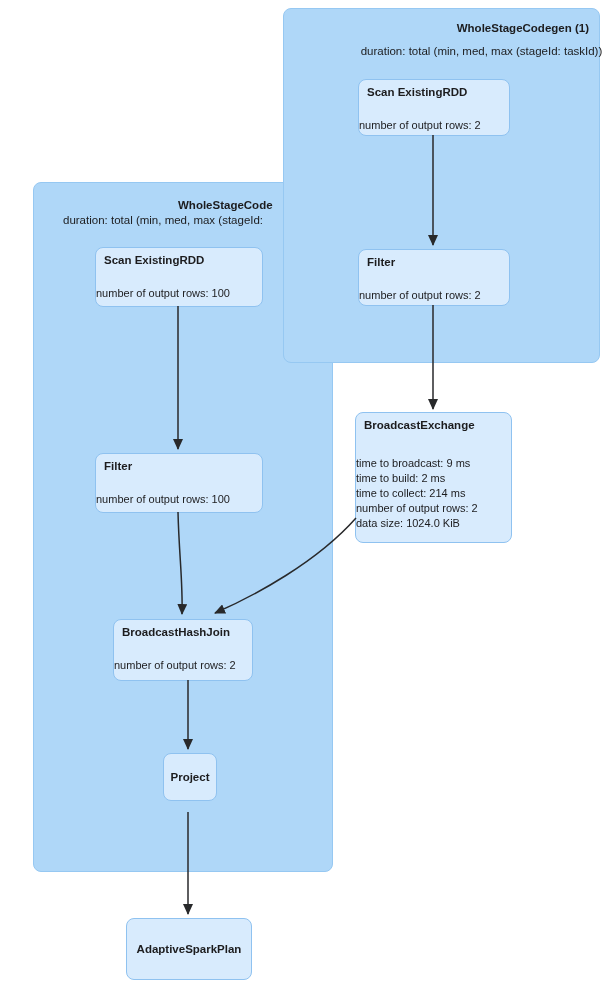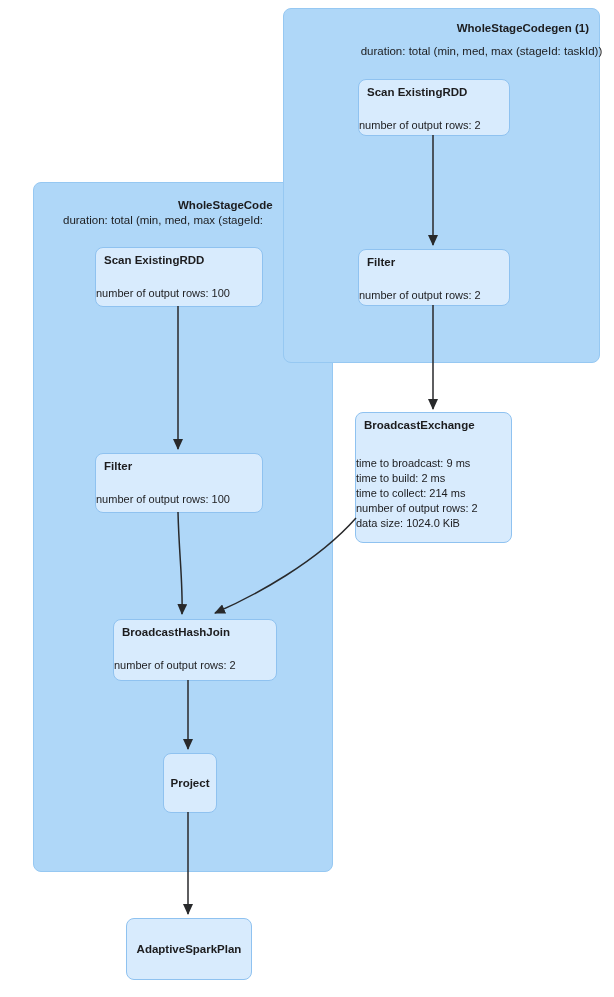--- a/index.html
+++ b/index.html
@@ -76,26 +76,26 @@
     <div class="node" style="left:61px;top:64px;width:168px;height:60px;">
       <div class="node-title">Scan ExistingRDD</div>
       <div class="node-metrics">number of output rows: 100</div>
     </div>
 
     <div class="node" style="left:61px;top:270px;width:168px;height:60px;">
       <div class="node-title">Filter</div>
       <div class="node-metrics">number of output rows: 100</div>
     </div>
 
-    <div class="node" style="left:79px;top:436px;width:164px;height:62px;">
+    <div class="node" style="left:79px;top:436px;width:140px;height:62px;">
       <div class="node-title">BroadcastHashJoin</div>
       <div class="node-metrics">number of output rows: 2</div>
     </div>
 
-    <div class="node label-only" style="left:129px;top:570px;width:54px;height:60px;">
+    <div class="node label-only" style="left:129px;top:570px;width:54px;height:48px;">
       <div class="node-title">Project</div>
     </div>
   </div>
 
   <div class="cluster z2" style="left:283px;top:8px;width:317px;height:355px;">
     <div class="cluster-header" style="right:10px;top:13px;">WholeStageCodegen (1)</div>
     <div class="cluster-duration center" style="top:36px;">duration: total (min, med, max (stageId: taskId))</div>
 
     <div class="node" style="left:74px;top:70px;width:152px;height:57px;">
       <div class="node-title">Scan ExistingRDD</div>

